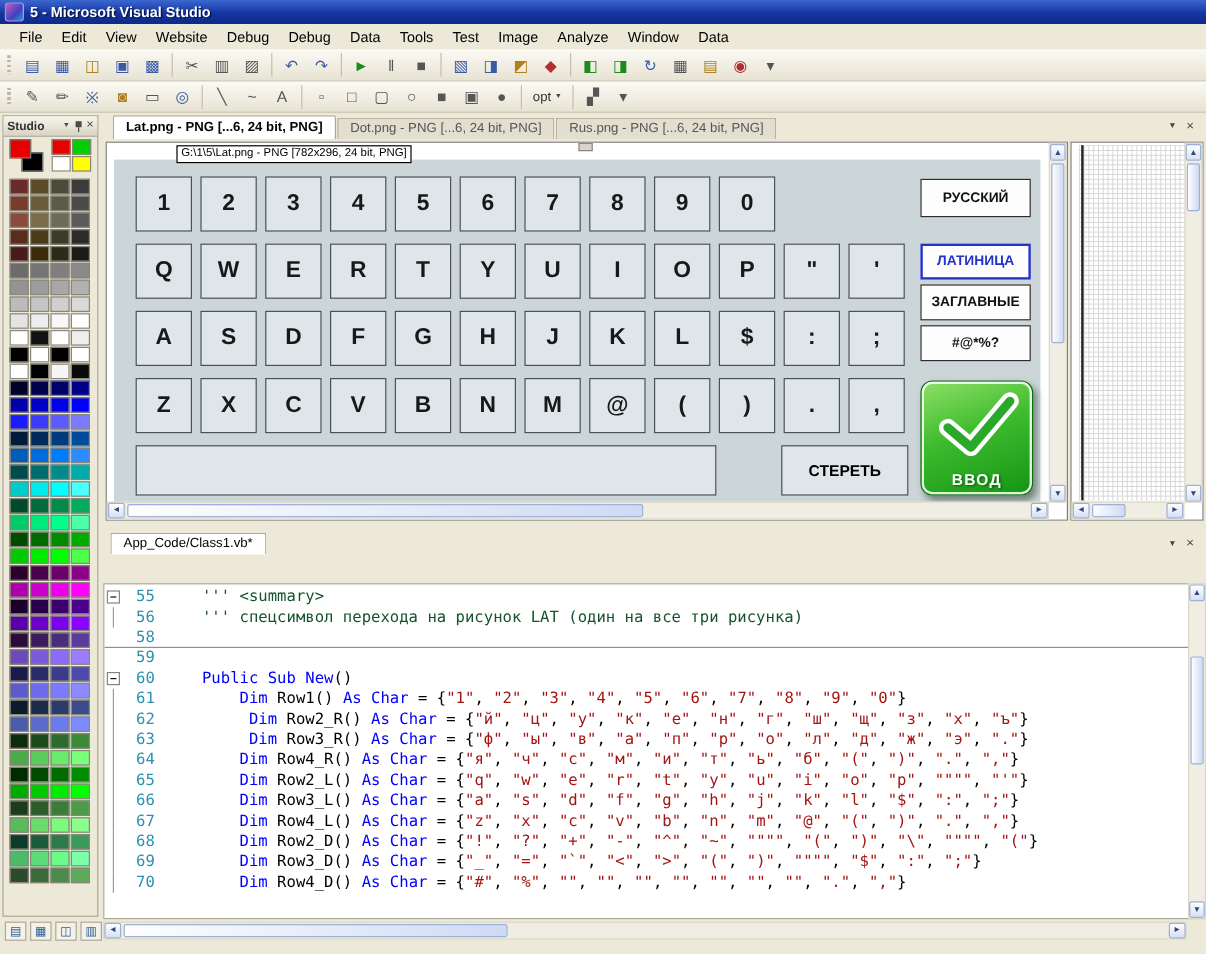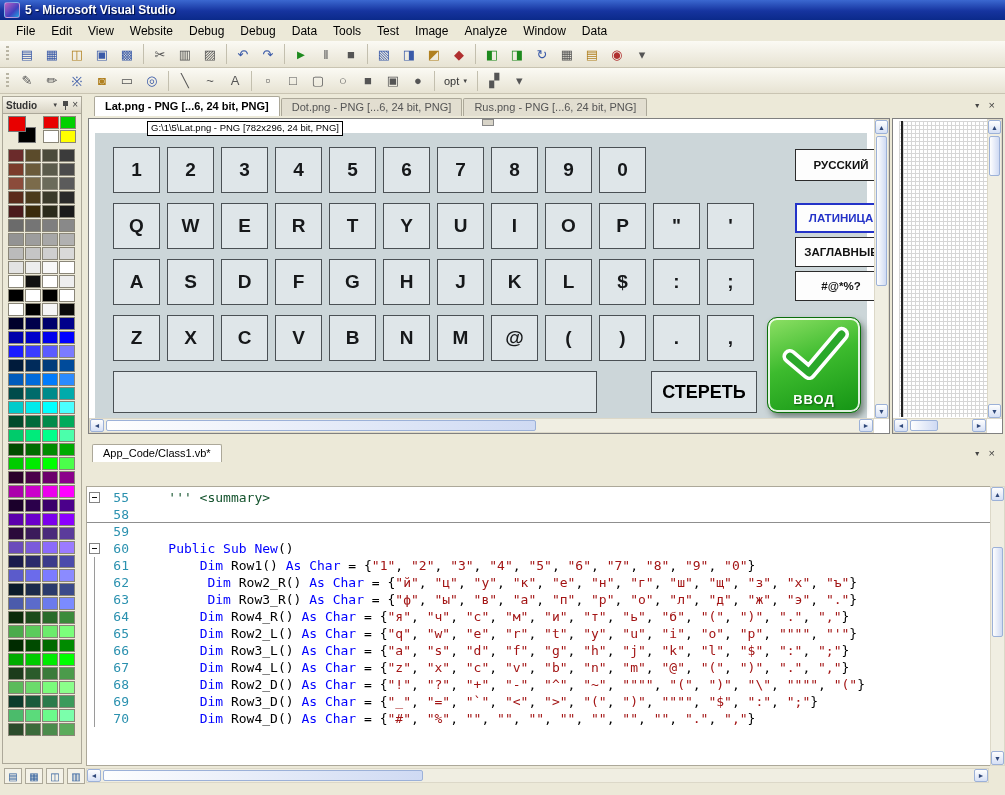--- a/index.html
+++ b/index.html
@@ -63,23 +63,23 @@
   .canvas-pane{position:absolute;left:2px;top:2px;width:802px;height:316px;background:#fff;
     border:1px solid #808080;box-sizing:border-box;}
   .split-handle{position:absolute;left:393px;top:0;width:12px;height:7px;background:#d8d4c8;border:1px solid #888;box-sizing:border-box;}
   .img-title{position:absolute;left:58px;top:2px;height:13px;line-height:12px;background:#fff;border:1px solid #000;
     font-size:9.5px;padding:0 3px;white-space:nowrap;z-index:3;}
   .keyboard-image{position:absolute;left:6px;top:14px;width:772px;height:288px;background:#ccd6d9;}
   .kb-key{position:absolute;background:#dfe6e9;border:1px solid #4a5054;box-sizing:border-box;
     display:flex;align-items:center;justify-content:center;font-size:19px;font-weight:bold;color:#16181a;}
   .kb-space{position:absolute;left:18px;top:238px;width:484px;height:42px;background:#dfe6e9;border:1px solid #4a5054;box-sizing:border-box;}
   .kb-erase{position:absolute;left:556px;top:238px;width:106px;height:42px;background:#dfe6e9;border:1px solid #4a5054;
-    box-sizing:border-box;display:flex;align-items:center;justify-content:center;font-size:18px;font-weight:bold;}
+    box-sizing:border-box;display:flex;align-items:center;justify-content:center;font-size:13px;font-weight:bold;}
   .kb-side{position:absolute;background:#fdfdfd;border:1px solid #2c2c2c;box-sizing:border-box;
-    display:flex;align-items:center;justify-content:center;font-size:11.5px;font-weight:bold;color:#111;margin-left:28px;}
+    display:flex;align-items:center;justify-content:center;font-size:11.5px;font-weight:bold;color:#111;}
   .kb-side.active{border:2px solid #2433c8;color:#2433c8;}
   .kb-enter{position:absolute;left:672px;top:184px;width:94px;height:96px;border-radius:10px;border:1px solid #0b6e0b;
     background:linear-gradient(160deg,#8fe066 0%,#3dbb2e 45%,#149414 100%);
     box-shadow:3px 4px 6px rgba(30,50,30,.5), inset 0 0 0 2px rgba(255,255,255,.85);
     display:flex;align-items:flex-end;justify-content:center;padding-bottom:5px;box-sizing:border-box;}
   .kb-enter svg{position:absolute;top:6px;left:10px;width:74px;height:56px;}
   .kb-enter-label{color:#fff;font-weight:bold;font-size:13px;letter-spacing:1px;text-shadow:1px 1px 2px #0a5a0a;}
   .zoom-pane{position:absolute;left:806px;top:2px;width:111px;height:316px;background:#fff;
     border:1px solid #808080;box-sizing:border-box;}
   .zoom-grid{position:absolute;left:6px;top:2px;width:88px;height:296px;
@@ -604,20 +604,21 @@
 
   <div class="code-panel">
     <div class="code-tab">App_Code/Class1.vb*</div>
     <div class="code-strip-icons">
       <div class="chev" style="font-size:7px;">▼</div>
       <div class="cls" style="font-size:11px;">×</div>
     </div>
     <div class="code-area">
       <div class="code-lines">
           <div class="code-line"><div class="fold-cell"><div class="fold-box"></div></div><div class="num-cell">55</div><div class="text-cell"><span>    </span><span class="tok-c">''' &lt;summary&gt;</span></div></div>
+          <div class="code-line"><div class="fold-cell"><div class="fold-vline"></div></div><div class="num-cell">56</div><div class="text-cell"><span>    </span><span class="tok-c">''' спецсимвол перехода на рисунок LAT (один на все три рисунка)</span></div></div>
           <div class="code-line sep"><div class="fold-cell"></div><div class="num-cell">58</div></div>
           <div class="code-line"><div class="fold-cell"></div><div class="num-cell">59</div><div class="text-cell"></div></div>
           <div class="code-line"><div class="fold-cell"><div class="fold-box"></div></div><div class="num-cell">60</div><div class="text-cell"><span>    </span><span class="tok-k">Public</span><span> </span><span class="tok-k">Sub</span><span> </span><span class="tok-k">New</span><span>()</span></div></div>
           <div class="code-line"><div class="fold-cell"><div class="fold-vline"></div></div><div class="num-cell">61</div><div class="text-cell"><span>        </span><span class="tok-k">Dim</span><span> Row1() </span><span class="tok-k">As</span><span> </span><span class="tok-k">Char</span><span> = {</span><span class="tok-s">"1"</span><span>, </span><span class="tok-s">"2"</span><span>, </span><span class="tok-s">"3"</span><span>, </span><span class="tok-s">"4"</span><span>, </span><span class="tok-s">"5"</span><span>, </span><span class="tok-s">"6"</span><span>, </span><span class="tok-s">"7"</span><span>, </span><span class="tok-s">"8"</span><span>, </span><span class="tok-s">"9"</span><span>, </span><span class="tok-s">"0"</span><span>}</span></div></div>
           <div class="code-line"><div class="fold-cell"><div class="fold-vline"></div></div><div class="num-cell">62</div><div class="text-cell"><span>         </span><span class="tok-k">Dim</span><span> Row2_R() </span><span class="tok-k">As</span><span> </span><span class="tok-k">Char</span><span> = {</span><span class="tok-s">"й"</span><span>, </span><span class="tok-s">"ц"</span><span>, </span><span class="tok-s">"у"</span><span>, </span><span class="tok-s">"к"</span><span>, </span><span class="tok-s">"е"</span><span>, </span><span class="tok-s">"н"</span><span>, </span><span class="tok-s">"г"</span><span>, </span><span class="tok-s">"ш"</span><span>, </span><span class="tok-s">"щ"</span><span>, </span><span class="tok-s">"з"</span><span>, </span><span class="tok-s">"х"</span><span>, </span><span class="tok-s">"ъ"</span><span>}</span></div></div>
           <div class="code-line"><div class="fold-cell"><div class="fold-vline"></div></div><div class="num-cell">63</div><div class="text-cell"><span>         </span><span class="tok-k">Dim</span><span> Row3_R() </span><span class="tok-k">As</span><span> </span><span class="tok-k">Char</span><span> = {</span><span class="tok-s">"ф"</span><span>, </span><span class="tok-s">"ы"</span><span>, </span><span class="tok-s">"в"</span><span>, </span><span class="tok-s">"а"</span><span>, </span><span class="tok-s">"п"</span><span>, </span><span class="tok-s">"р"</span><span>, </span><span class="tok-s">"о"</span><span>, </span><span class="tok-s">"л"</span><span>, </span><span class="tok-s">"д"</span><span>, </span><span class="tok-s">"ж"</span><span>, </span><span class="tok-s">"э"</span><span>, </span><span class="tok-s">"."</span><span>}</span></div></div>
           <div class="code-line"><div class="fold-cell"><div class="fold-vline"></div></div><div class="num-cell">64</div><div class="text-cell"><span>        </span><span class="tok-k">Dim</span><span> Row4_R() </span><span class="tok-k">As</span><span> </span><span class="tok-k">Char</span><span> = {</span><span class="tok-s">"я"</span><span>, </span><span class="tok-s">"ч"</span><span>, </span><span class="tok-s">"с"</span><span>, </span><span class="tok-s">"м"</span><span>, </span><span class="tok-s">"и"</span><span>, </span><span class="tok-s">"т"</span><span>, </span><span class="tok-s">"ь"</span><span>, </span><span class="tok-s">"б"</span><span>, </span><span class="tok-s">"("</span><span>, </span><span class="tok-s">")"</span><span>, </span><span class="tok-s">"."</span><span>, </span><span class="tok-s">","</span><span>}</span></div></div>
           <div class="code-line"><div class="fold-cell"><div class="fold-vline"></div></div><div class="num-cell">65</div><div class="text-cell"><span>        </span><span class="tok-k">Dim</span><span> Row2_L() </span><span class="tok-k">As</span><span> </span><span class="tok-k">Char</span><span> = {</span><span class="tok-s">"q"</span><span>, </span><span class="tok-s">"w"</span><span>, </span><span class="tok-s">"e"</span><span>, </span><span class="tok-s">"r"</span><span>, </span><span class="tok-s">"t"</span><span>, </span><span class="tok-s">"y"</span><span>, </span><span class="tok-s">"u"</span><span>, </span><span class="tok-s">"i"</span><span>, </span><span class="tok-s">"o"</span><span>, </span><span class="tok-s">"p"</span><span>, </span><span class="tok-s">""""</span><span>, </span><span class="tok-s">"'"</span><span>}</span></div></div>
           <div class="code-line"><div class="fold-cell"><div class="fold-vline"></div></div><div class="num-cell">66</div><div class="text-cell"><span>        </span><span class="tok-k">Dim</span><span> Row3_L() </span><span class="tok-k">As</span><span> </span><span class="tok-k">Char</span><span> = {</span><span class="tok-s">"a"</span><span>, </span><span class="tok-s">"s"</span><span>, </span><span class="tok-s">"d"</span><span>, </span><span class="tok-s">"f"</span><span>, </span><span class="tok-s">"g"</span><span>, </span><span class="tok-s">"h"</span><span>, </span><span class="tok-s">"j"</span><span>, </span><span class="tok-s">"k"</span><span>, </span><span class="tok-s">"l"</span><span>, </span><span class="tok-s">"$"</span><span>, </span><span class="tok-s">":"</span><span>, </span><span class="tok-s">";"</span><span>}</span></div></div>
           <div class="code-line"><div class="fold-cell"><div class="fold-vline"></div></div><div class="num-cell">67</div><div class="text-cell"><span>        </span><span class="tok-k">Dim</span><span> Row4_L() </span><span class="tok-k">As</span><span> </span><span class="tok-k">Char</span><span> = {</span><span class="tok-s">"z"</span><span>, </span><span class="tok-s">"x"</span><span>, </span><span class="tok-s">"c"</span><span>, </span><span class="tok-s">"v"</span><span>, </span><span class="tok-s">"b"</span><span>, </span><span class="tok-s">"n"</span><span>, </span><span class="tok-s">"m"</span><span>, </span><span class="tok-s">"@"</span><span>, </span><span class="tok-s">"("</span><span>, </span><span class="tok-s">")"</span><span>, </span><span class="tok-s">"."</span><span>, </span><span class="tok-s">","</span><span>}</span></div></div>

